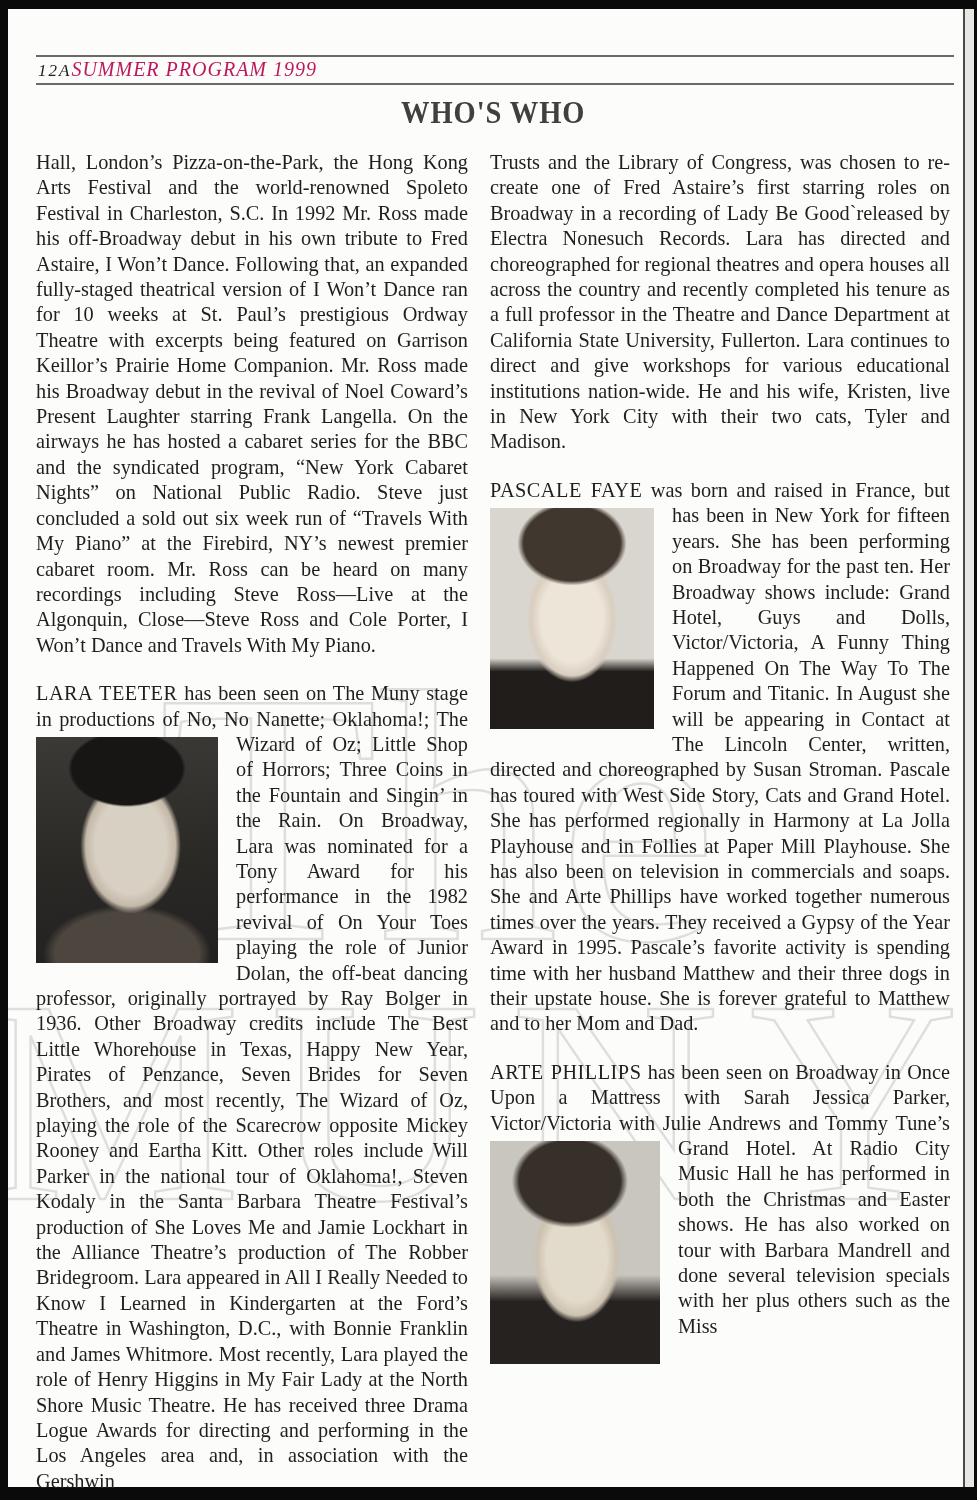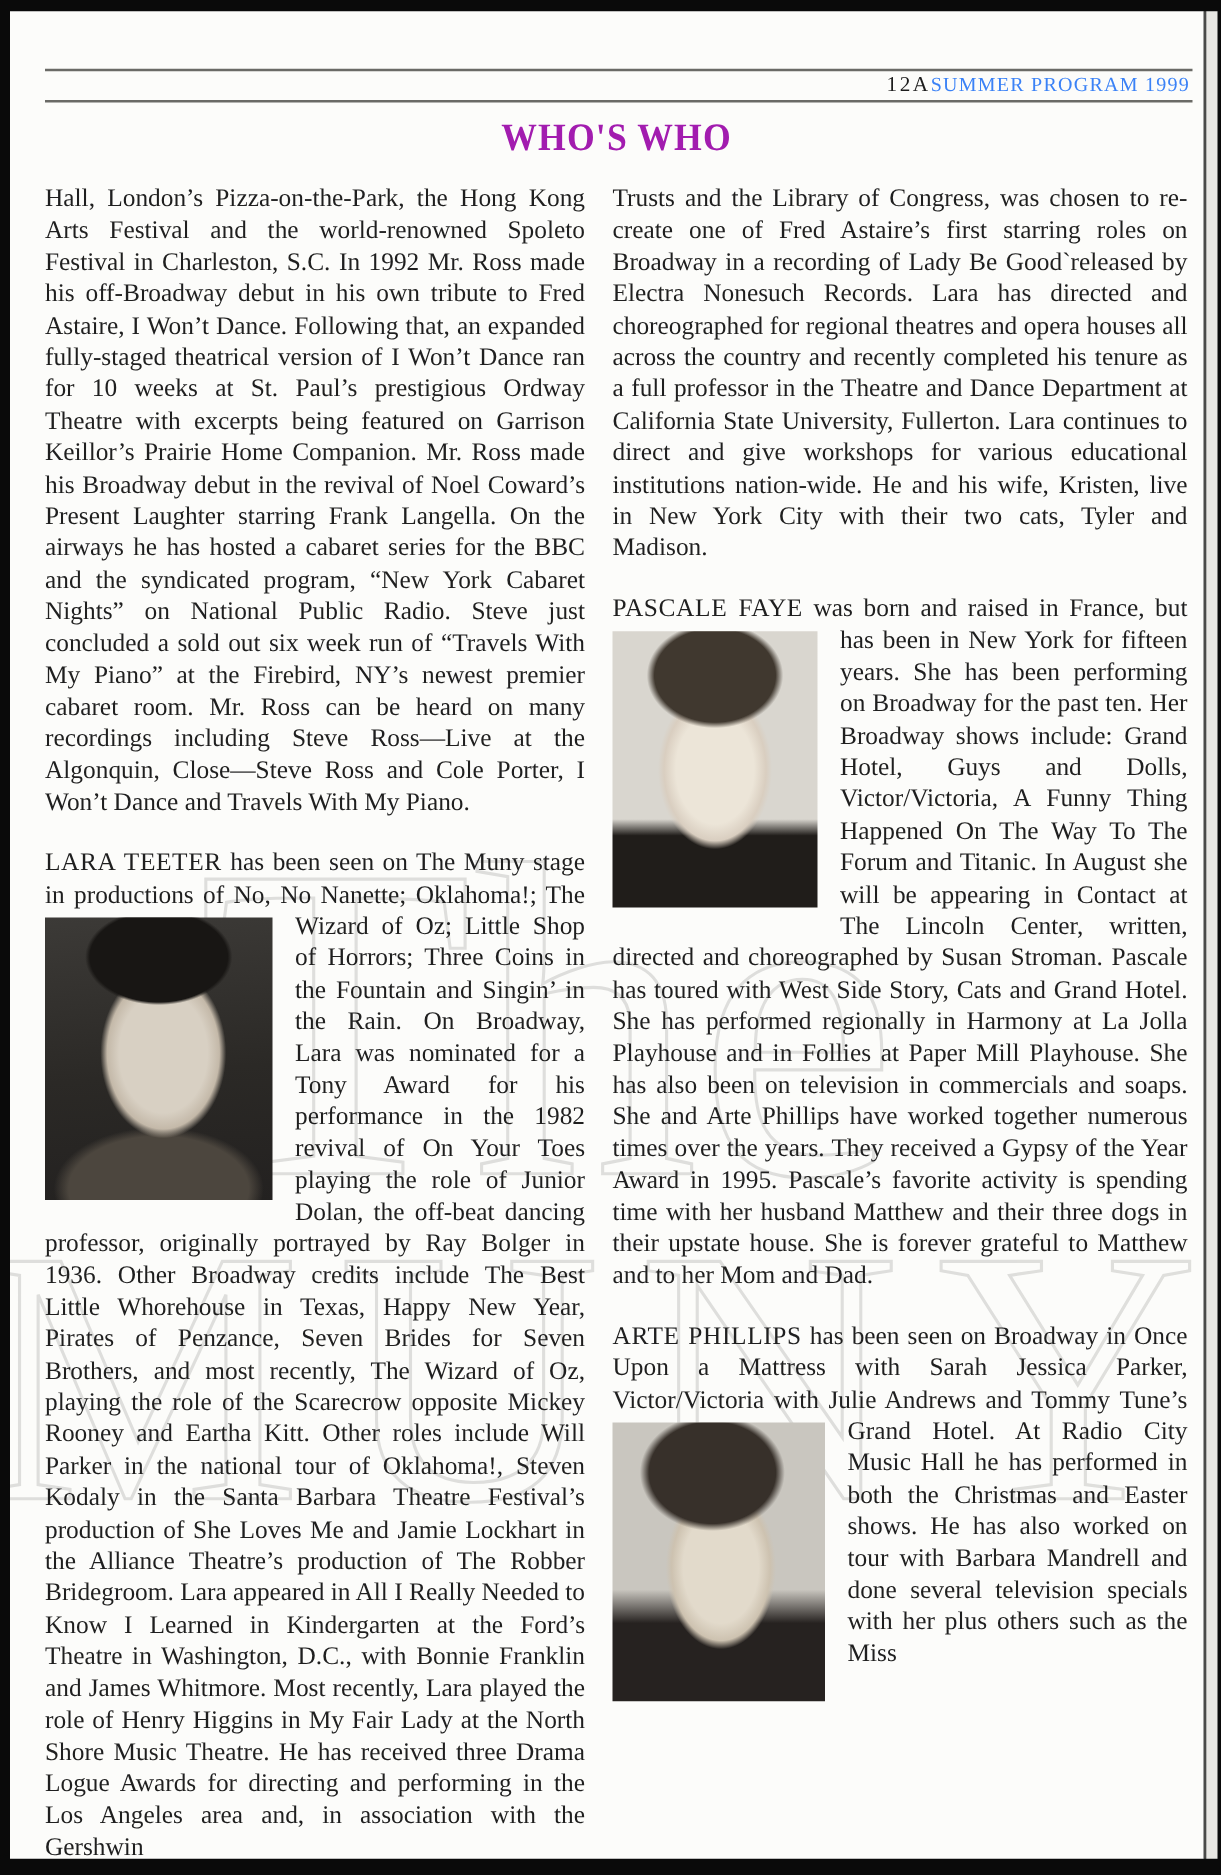--- a/index.html
+++ b/index.html
@@ -9,28 +9,28 @@
   
   #page{position:absolute;left:8px;top:9px;width:955px;height:1478px;background:#fcfcfa;}
   #edge-line{position:absolute;left:963px;top:9px;width:2px;height:1478px;background:#4a4a48;}
   #edge-margin{position:absolute;left:965px;top:9px;width:9px;height:1478px;background:#e8e7e3;}
 
   
   #wm{position:absolute;left:0;top:0;width:955px;height:1478px;pointer-events:none;opacity:.55;}
 
   #content{position:relative;z-index:1;padding:46px 13px 0 28px;}
 
-  .runhead{display:flex;justify-content:flex-end;align-items:baseline;
+  .runhead{display:flex;justify-content:flex-start;align-items:baseline;
     border-top:2px solid #6a6a66;border-bottom:2px solid #6a6a66;
-    padding:1px 2px 2px 2px;width:914px;}
+    padding:1px 2px 2px 2px;width:914px;font-style:italic;}
   .pagenum{font-size:17px;letter-spacing:2px;color:#1d1d1d;}
-  .hdr-right{font-size:16px;letter-spacing:1px;color:#3b82f6;}
+  .hdr-right{font-size:20px;letter-spacing:1px;color:#be185d;}
 
   .title{width:914px;text-align:center;margin-top:10px;font-weight:bold;
-    font-size:31px;color:#a21caf;}
+    font-size:31px;color:#404040;}
   .title span{display:inline-block;transform:scaleX(.92);letter-spacing:1px;}
 
   .columns{display:flex;width:914px;margin-top:19px;gap:22px;}
   .col{color:#1f1f1f;font-size:20.3px;line-height:25.4px;text-align:justify;}
   .col-left{width:432px;}
   .col-right{width:460px;}
 
   .para{margin:0;hyphens:auto;-webkit-hyphens:auto;}
   .para + .para{margin-top:23px;}
   .it{}

